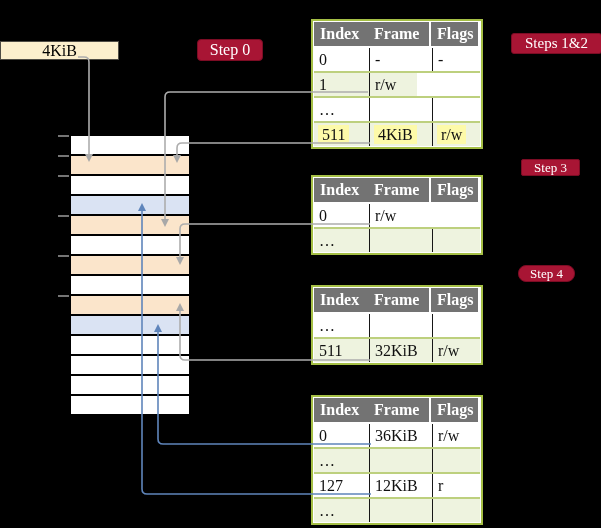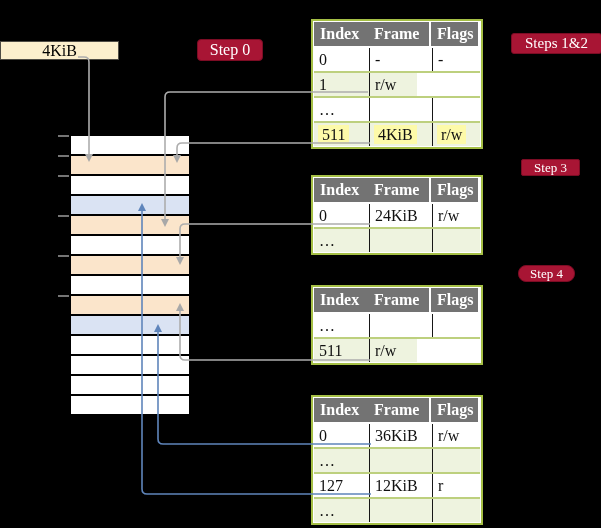--- a/index.html
+++ b/index.html
@@ -124,21 +124,20 @@
       </div>
     </div>
   <div class="ptable" id="table-1">
       <div class="thead">
         <div class="hcell c0">Index</div>
         <div class="hcell c1">Frame</div>
         <div class="hcell c2">Flags</div>
       </div>
       <div class="trow first">
         <div class="tcell c0"><span>0</span></div>
-        <div class="tcell c1"><span>24KiB</span></div>
         <div class="tcell c2"><span>r/w</span></div>
       </div>
       <div class="trow shaded">
         <div class="tcell c0"><span>…</span></div>
         <div class="tcell c1"></div>
         <div class="tcell c2"></div>
       </div>
     </div>
   <div class="ptable" id="table-2">
       <div class="thead">
@@ -146,20 +145,21 @@
         <div class="hcell c1">Frame</div>
         <div class="hcell c2">Flags</div>
       </div>
       <div class="trow first">
         <div class="tcell c0"><span>…</span></div>
         <div class="tcell c1"></div>
         <div class="tcell c2"></div>
       </div>
       <div class="trow shaded">
         <div class="tcell c0"><span>511</span></div>
+        <div class="tcell c1"><span>32KiB</span></div>
         <div class="tcell c2"><span>r/w</span></div>
       </div>
     </div>
   <div class="ptable" id="table-3">
       <div class="thead">
         <div class="hcell c0">Index</div>
         <div class="hcell c1">Frame</div>
         <div class="hcell c2">Flags</div>
       </div>
       <div class="trow first">

